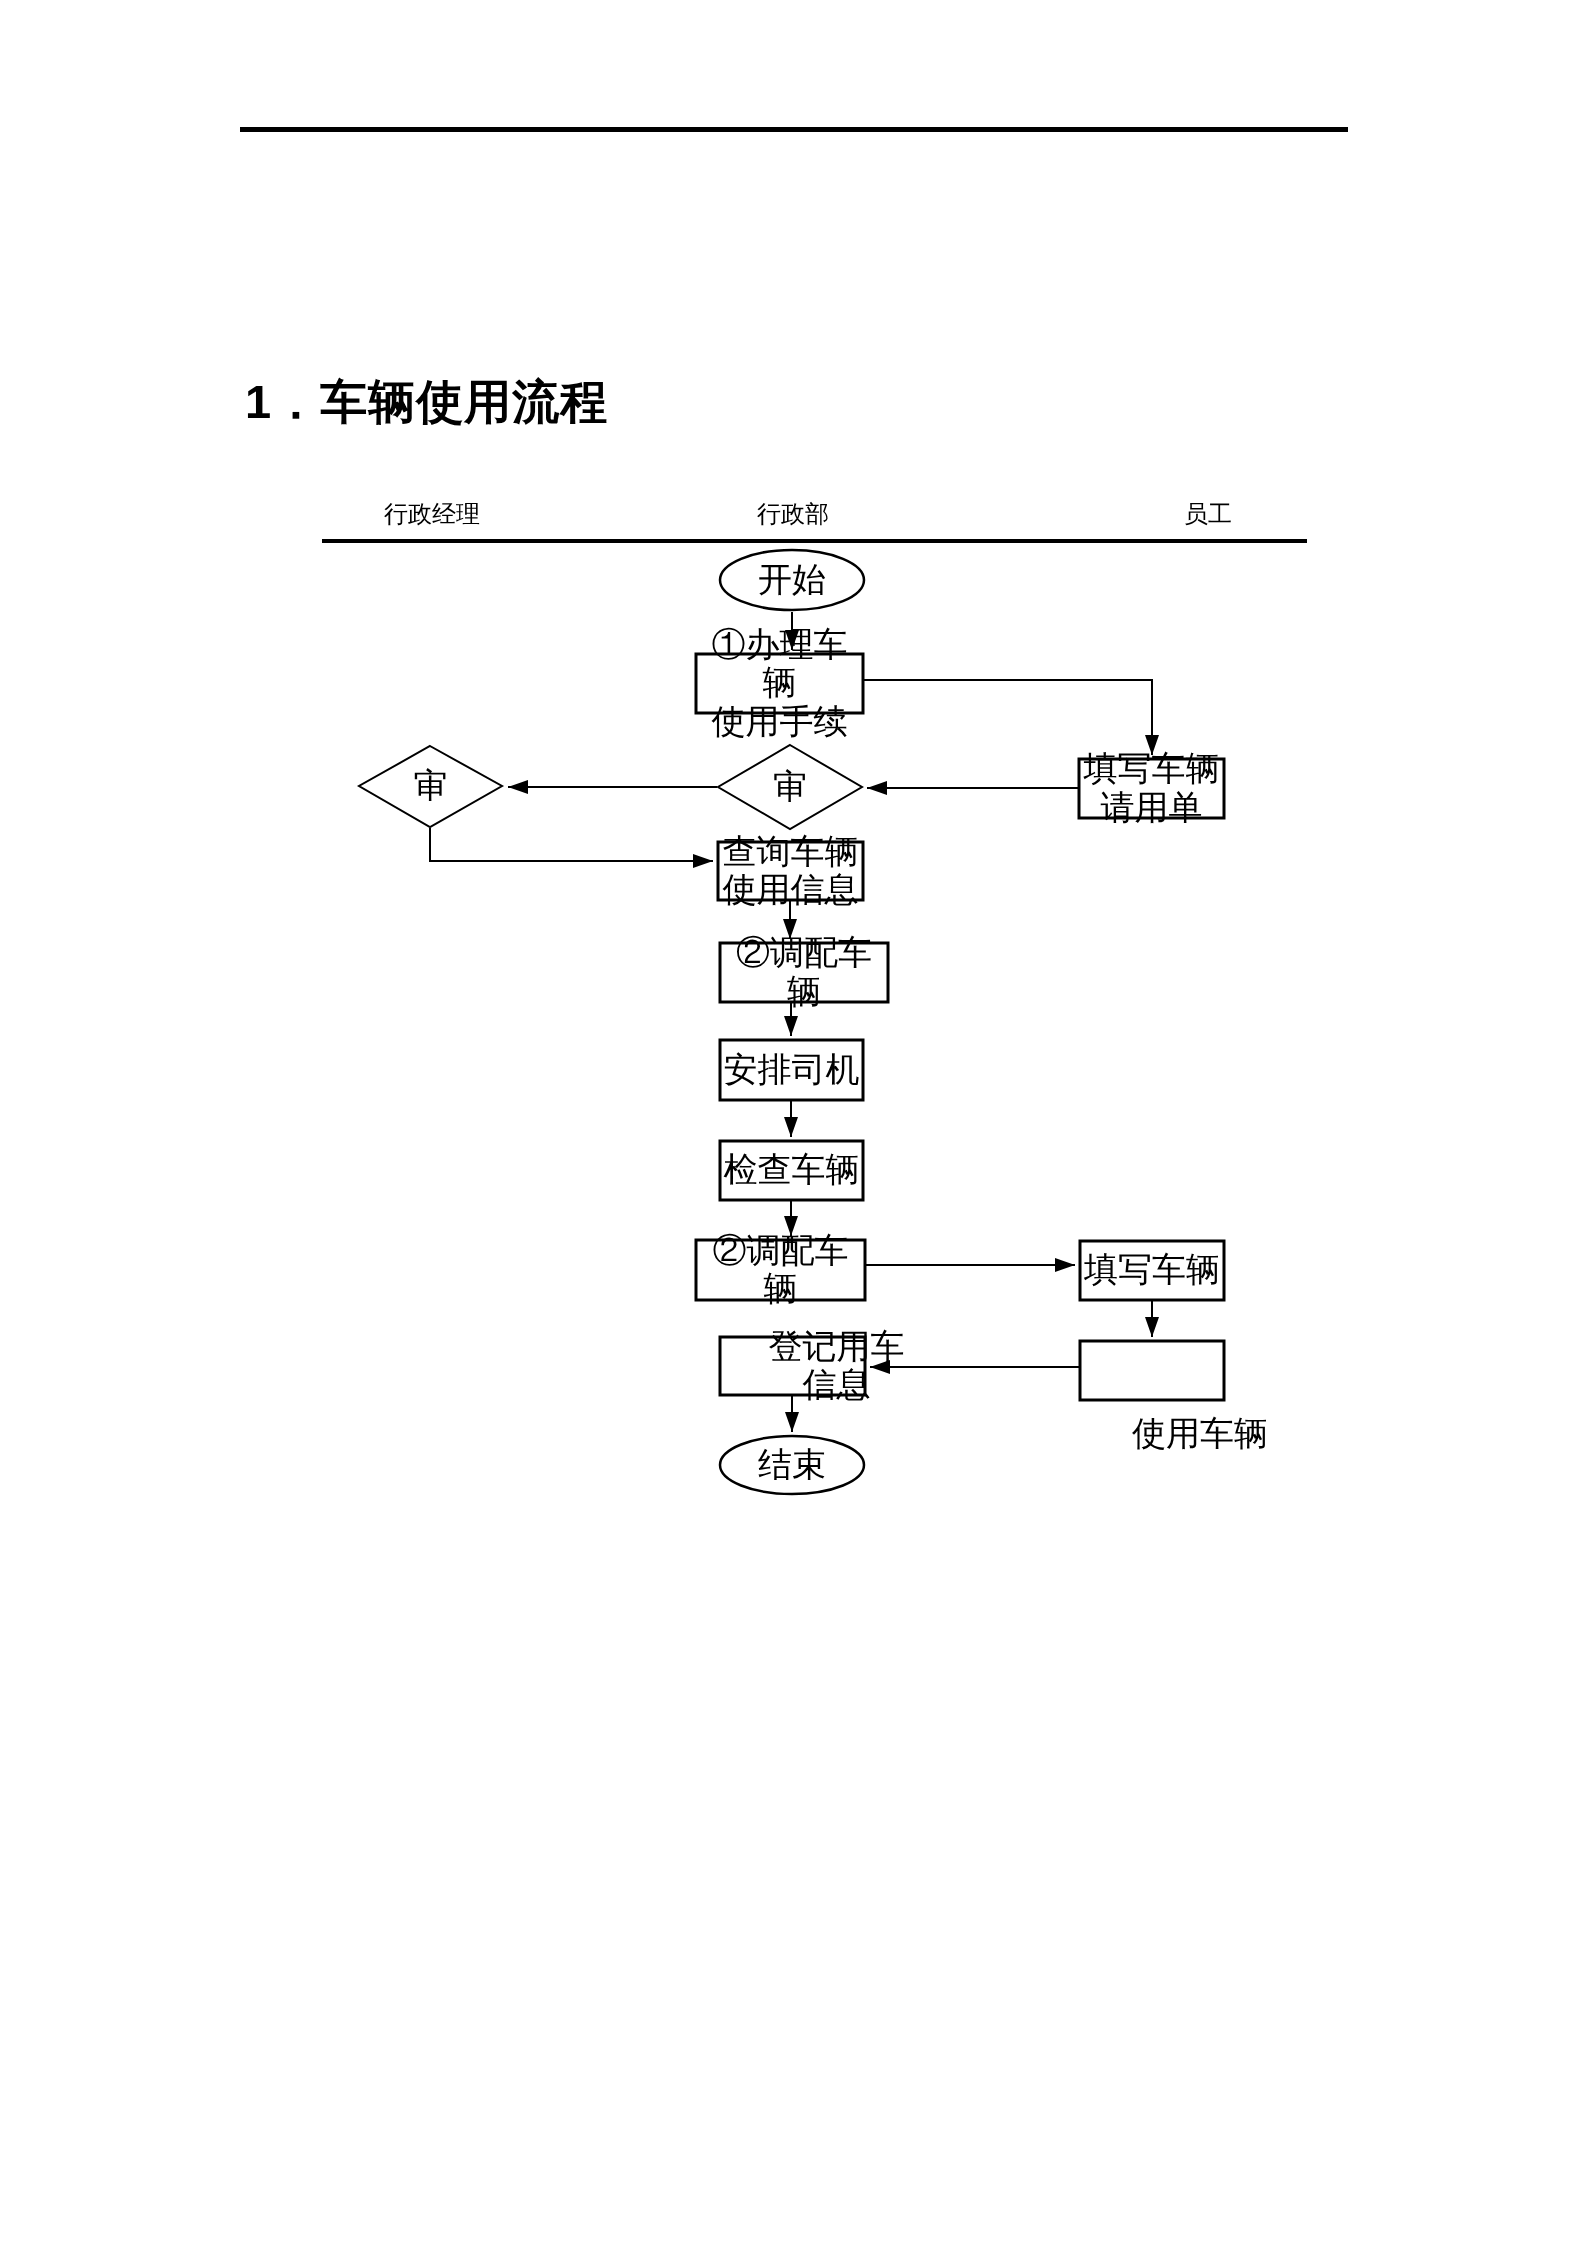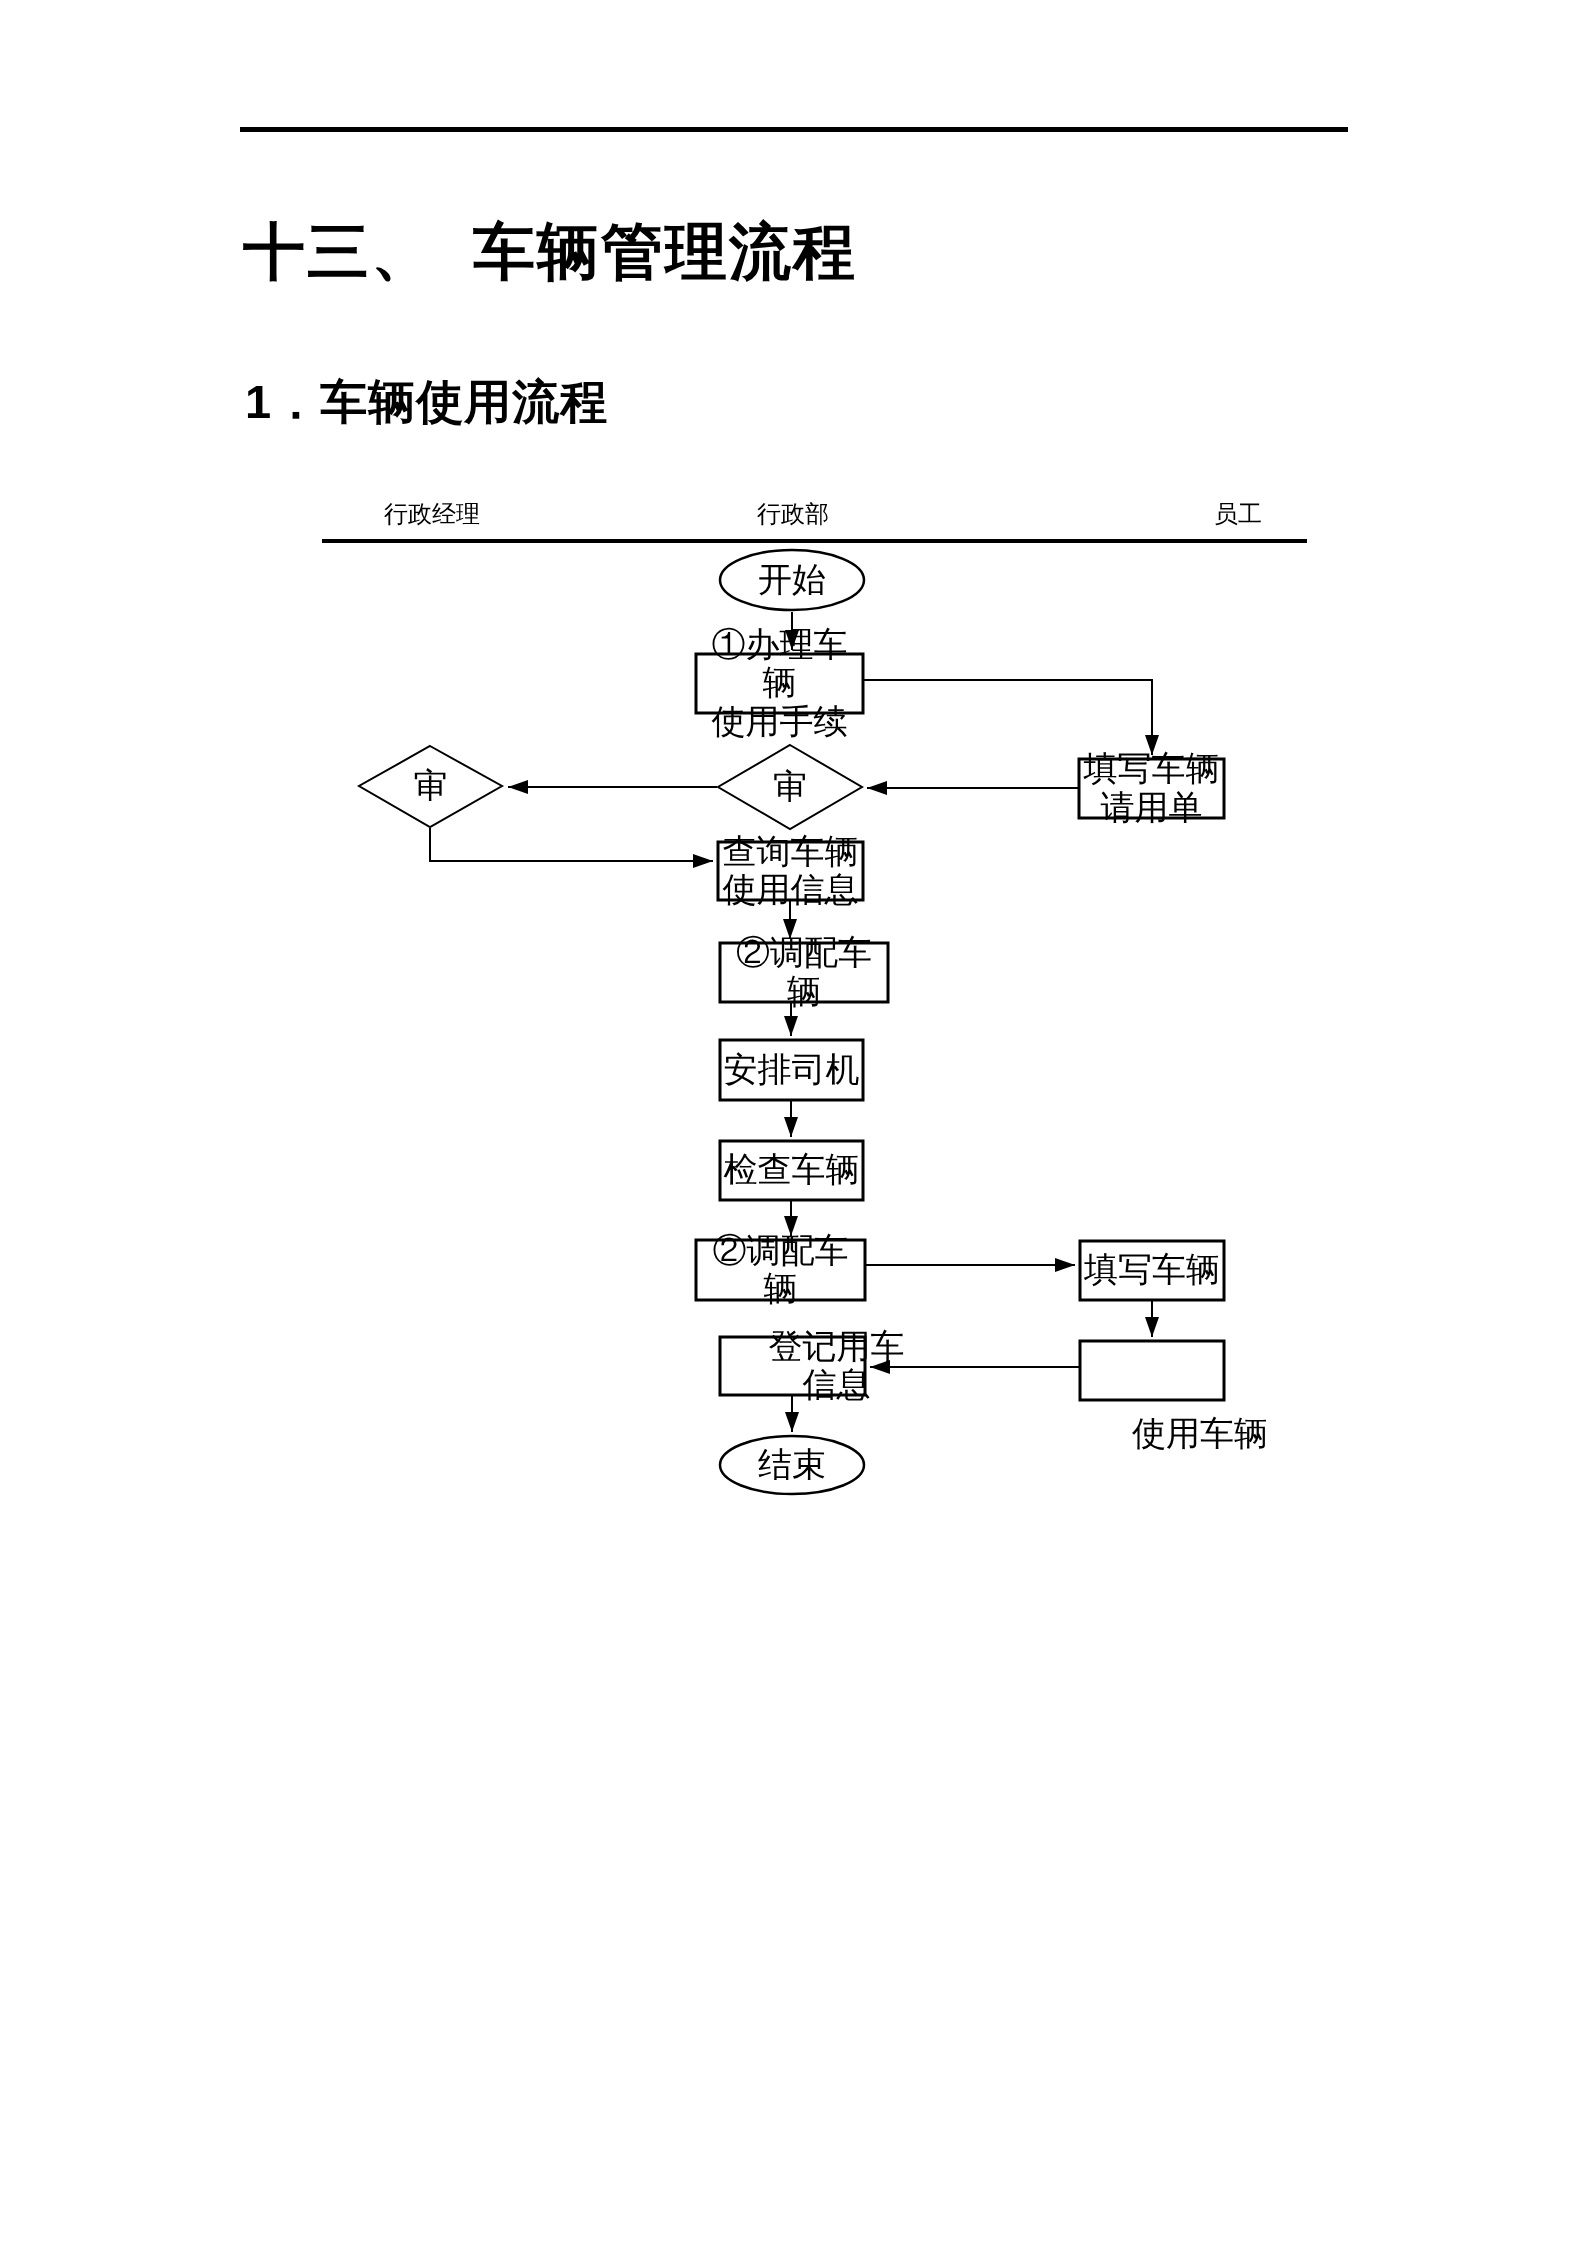--- a/index.html
+++ b/index.html
@@ -38,28 +38,25 @@
     font-size:34px;line-height:1.12;
   }
 </style>
 </head>
 <body>
 
 <div class="page">
 
   <div class="rule" style="left:240px;top:127px;width:1108px;height:5px;"></div>
 
-  <div class="h1">
-    <span>十三、</span><span class="part2">车辆管理流程</span>
-  </div>
   <div class="h2">1．车辆使用流程</div>
 
   <div class="lane-label" style="left:352px;">行政经理</div>
   <div class="lane-label" style="left:713px;">行政部</div>
-  <div class="lane-label" style="left:1158px;">员工</div>
+  <div class="lane-label" style="left:1128px;">员工</div>
 
   <div class="rule" style="left:322px;top:539px;width:985px;height:4px;"></div>
 
   <svg class="flow" width="1587" height="2245" viewBox="0 0 1587 2245">
     <defs>
       <marker id="arrow" markerWidth="10" markerHeight="7" refX="10" refY="3.5" orient="auto">
         <path d="M0,0 L10,3.5 L0,7 Z" fill="#000"></path>
       </marker>
     </defs>
 

